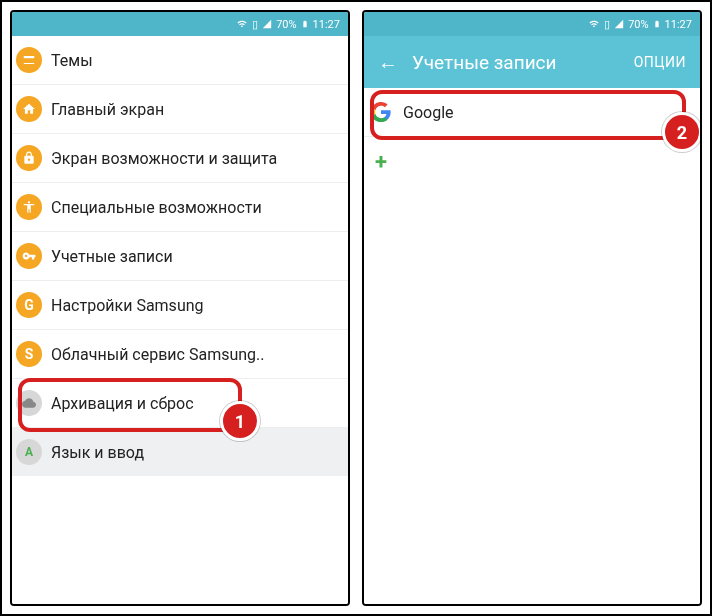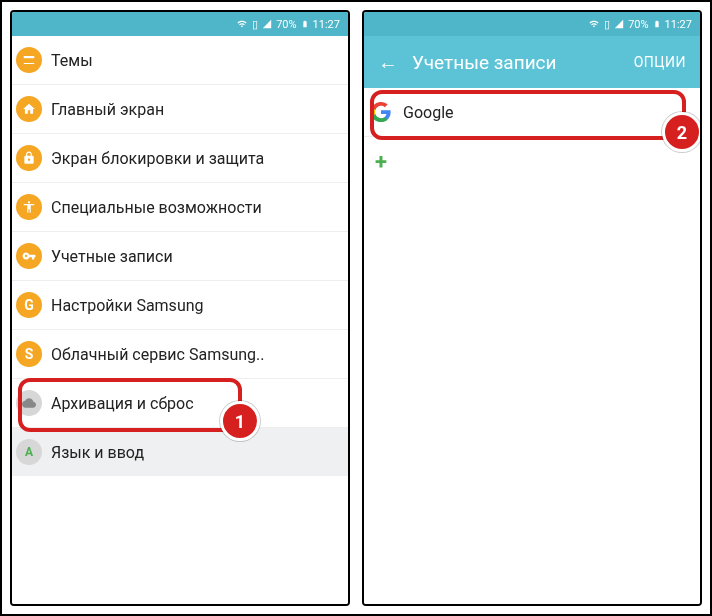--- a/index.html
+++ b/index.html
@@ -186,21 +186,21 @@
             </svg>
         </span>
         <span class="item-label">Главный экран</span>
       </div>
       <div class="item">
         <span class="circ orange">
           <svg width="14" height="14" viewBox="0 0 24 24" fill="#fff">
               <path d="M18 8h-1V6c0-2.76-2.24-5-5-5S7 3.24 7 6v2H6c-1.1 0-2 .9-2 2v10c0 1.1.9 2 2 2h12c1.1 0 2-.9 2-2V10c0-1.1-.9-2-2-2zm-6 9c-1.1 0-2-.9-2-2s.9-2 2-2 2 .9 2 2-.9 2-2 2zM9 8V6c0-1.66 1.34-3 3-3s3 1.34 3 3v2H9z"></path>
             </svg>
         </span>
-        <span class="item-label">Экран блокировки и защита</span>
+        <span class="item-label">Экран возможности и защита</span>
       </div>
       <div class="item">
         <span class="circ orange">
           <svg width="14" height="14" viewBox="0 0 24 24" fill="#fff">
               <path d="M12 2c1.1 0 2 .9 2 2s-.9 2-2 2-2-.9-2-2 .9-2 2-2zm9 7h-6v13h-2v-6h-2v6H9V9H3V7h18v2z"></path>
             </svg>
         </span>
         <span class="item-label">Специальные возможности</span>
       </div>
       <div class="item">

